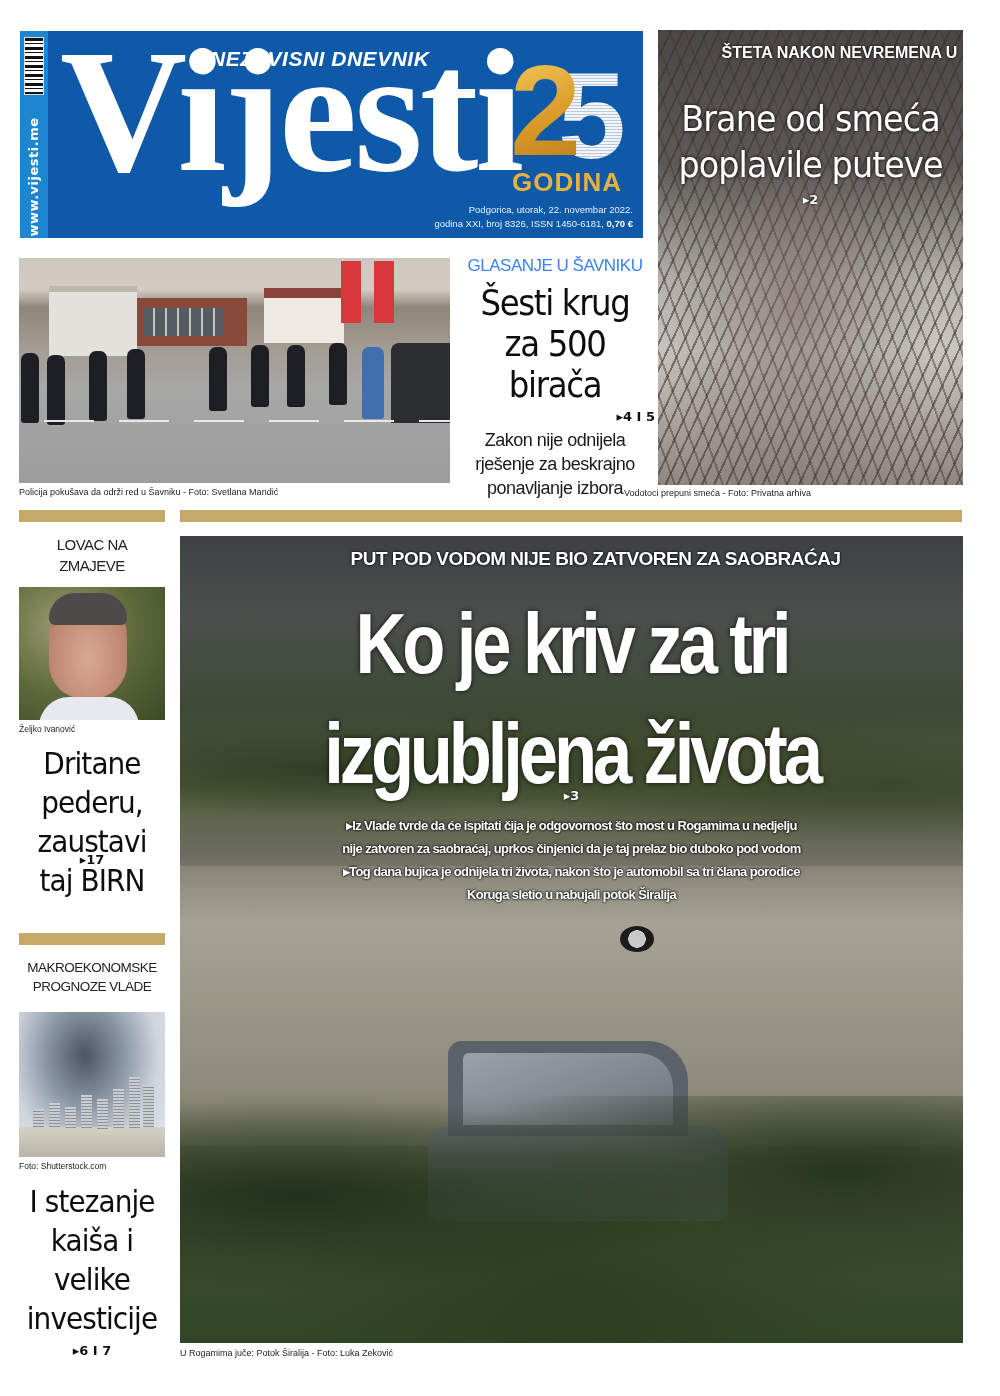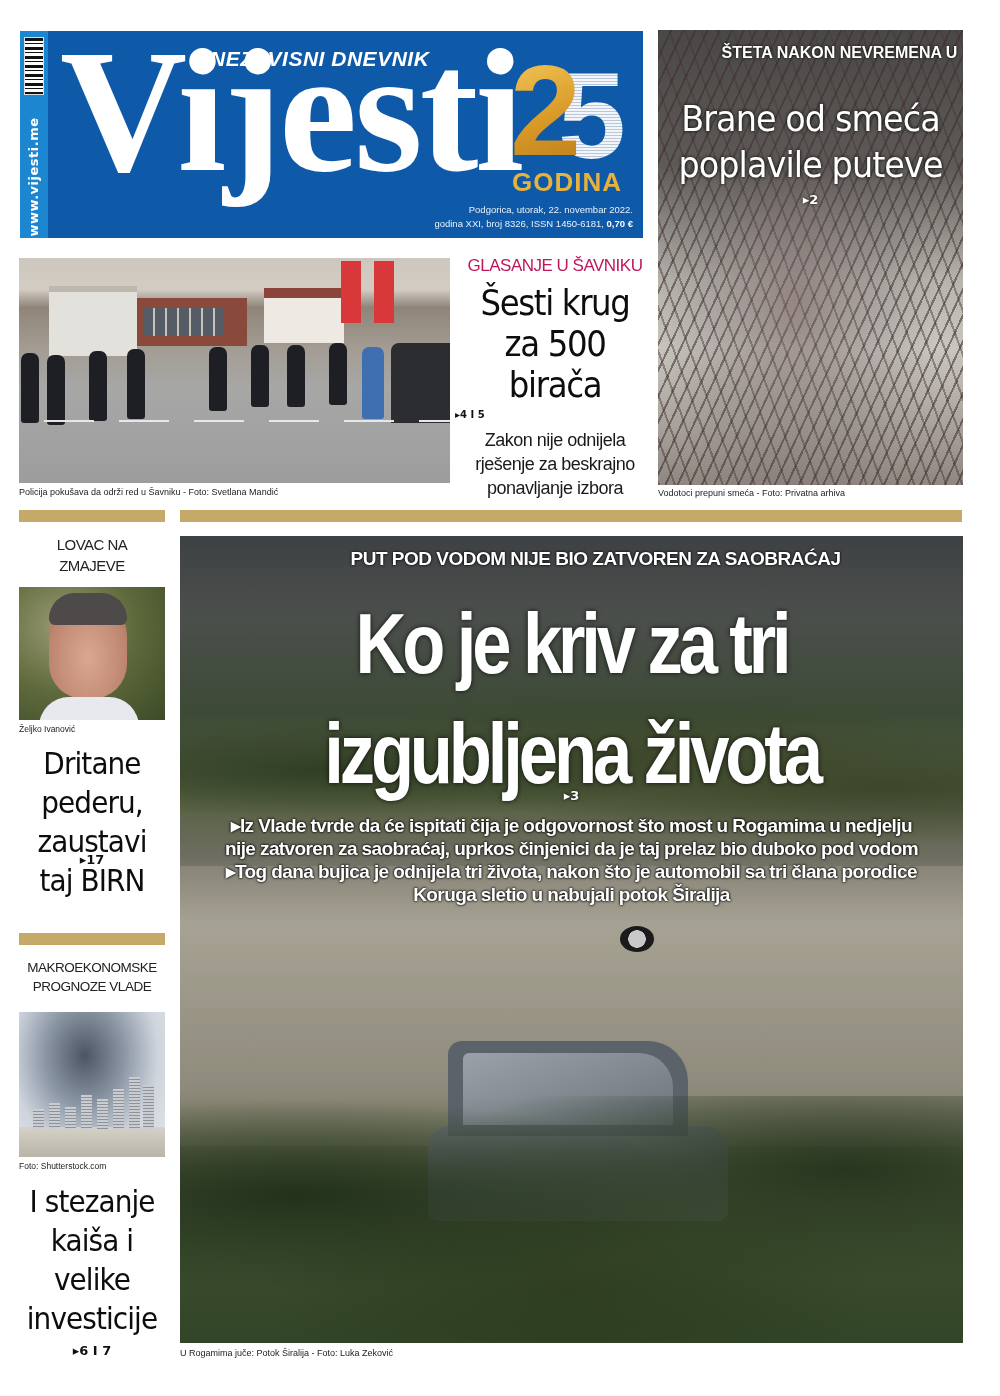--- a/index.html
+++ b/index.html
@@ -30,41 +30,41 @@
   .tr-story { left: 658px; top: 30px; width: 305px; height: 455px; overflow: hidden;
     background:
       radial-gradient(ellipse at 45% 60%, rgba(120,100,100,0.6) 0%, rgba(90,80,80,0.2) 35%, transparent 60%),
       repeating-linear-gradient(115deg, rgba(60,45,45,0.55) 0 2px, transparent 2px 11px),
       repeating-linear-gradient(70deg, rgba(70,55,50,0.45) 0 2px, transparent 2px 15px),
       linear-gradient(180deg, #4a4846 0%, #5d5a57 30%, #b7b4ae 55%, #c9c6c0 70%, #8f8680 100%); }
   .tr-kicker { left: 0; top: 12px; width: 305px; text-align: center; color: #fff; font-weight: bold; font-size: 16px; line-height: 21px; font-family: "Liberation Sans", sans-serif; text-shadow: 0 0 3px #000; margin-left: 29px; }
   .tr-title { left: 0; top: 66px; width: 305px; text-align: center; color: #fff; font-size: 36px; line-height: 46px; font-family: "DejaVu Sans", sans-serif; letter-spacing: -1px; text-shadow: 0 0 4px #000; transform: scaleX(0.93); }
   .tr-ref { left: 0; top: 162px; width: 305px; text-align: center; color: #fff; font-weight: bold; font-size: 13px; text-shadow: 0 0 3px #000; }
   .caption { font-family: "Liberation Sans", sans-serif; font-size: 9px; color: #222; }
-  .tr-caption { left: 658px; top: 488px; }
+  .tr-caption { left: 624px; top: 488px; }
 
   
   .police-photo { left: 19px; top: 258px; width: 431px; height: 225px; overflow: hidden;
     background: linear-gradient(180deg, #cdc7bf 0%, #d2ccc3 14%, #8f8478 22%, #a39c93 40%, #a7a7a6 58%, #9d9d9e 100%); }
   .bldg1 { left: 30px; top: 28px; width: 88px; height: 70px; background: #e3e1dc; border-top: 6px solid #bdb8af; }
   .bldg2 { left: 118px; top: 40px; width: 110px; height: 48px; background: #8a4a3b; }
   .bldg2-win { left: 6px; top: 10px; width: 80px; height: 28px; background: repeating-linear-gradient(90deg, #555c66 0 10px, #c7c2b8 10px 12px); }
   .bldg3 { left: 245px; top: 30px; width: 80px; height: 55px; background: #eeeae3; border-top: 10px solid #8c4339; }
   .flag1 { left: 322px; top: 3px; width: 20px; height: 62px; background: #d8383a; }
   .flag2 { left: 355px; top: 3px; width: 20px; height: 62px; background: #d8383a; }
   .van { left: 372px; top: 85px; width: 60px; height: 80px; background: #2b2d30; border-radius: 8px 0 0 0; }
   .officers { left: 0; top: 85px; width: 380px; height: 90px; }
   .officer { position: absolute; width: 18px; height: 70px; background: #1d1f24; border-radius: 7px 7px 3px 3px; }
   .man-blue { background: #3f6fb1; }
   .road-line { left: 0; top: 162px; width: 431px; height: 2px; background: repeating-linear-gradient(90deg, transparent 0 25px, #e7e7e7 25px 75px); }
   .police-caption { left: 19px; top: 487px; }
 
-  .sav-kicker { left: 455px; top: 256px; width: 200px; text-align: center; font-family: "Liberation Sans", sans-serif; font-size: 17px; color: #be185d; letter-spacing: -0.5px; }
+  .sav-kicker { left: 455px; top: 256px; width: 200px; text-align: center; font-family: "Liberation Sans", sans-serif; font-size: 17px; color: #3b82f6; letter-spacing: -0.5px; }
   .sav-title { left: 455px; top: 282px; width: 200px; text-align: center; font-family: "DejaVu Sans", sans-serif; font-size: 36px; line-height: 41px; color: #0d0d0d; letter-spacing: -1.5px; transform: scaleX(0.9); }
-  .sav-ref { left: 455px; top: 409px; width: 200px; text-align: left; font-weight: bold; font-size: 10px; }
+  .sav-ref { left: 455px; top: 409px; width: 200px; text-align: right; font-weight: bold; font-size: 13px; }
   .sav-deck { left: 455px; top: 428px; width: 200px; text-align: center; font-family: "Liberation Sans", sans-serif; font-size: 18px; line-height: 24px; color: #1a1a1a; letter-spacing: -0.5px; }
 
   
   .gold { background: #c4a968; height: 12px; }
   .gold1 { left: 19px; top: 510px; width: 146px; }
   .gold2 { left: 180px; top: 510px; width: 782px; }
   .gold3 { left: 19px; top: 933px; width: 146px; }
 
   
   .lc-kicker { left: 19px; width: 146px; text-align: center; font-family: "Liberation Sans", sans-serif; font-size: 15px; line-height: 21px; color: #222; letter-spacing: -0.5px; }
@@ -102,21 +102,21 @@
   .car-glass { left: 55px; top: 12px; width: 210px; height: 72px; background: linear-gradient(160deg, #9aa1a8, #6d747c); border-radius: 6px 34px 0 0; }
   .wheel { left: 440px; top: 390px; width: 34px; height: 26px; border-radius: 50%; background: radial-gradient(circle, #c9c9c9 0 40%, #1b1b1b 42% 100%); }
   .bushes { left: 0; top: 560px; width: 783px; height: 247px;
     background: radial-gradient(ellipse at 15% 40%, rgba(30,45,25,0.9) 0%, transparent 45%),
                 radial-gradient(ellipse at 50% 80%, rgba(45,60,30,0.85) 0%, transparent 55%),
                 radial-gradient(ellipse at 85% 30%, rgba(35,50,28,0.9) 0%, transparent 45%),
                 linear-gradient(180deg, transparent 0%, rgba(60,80,45,0.7) 60%, rgba(50,70,40,0.9) 100%); }
   .main-kicker { left: 180px; top: 548px; width: 783px; text-align: center; color: #fff; font-family: "Liberation Sans", sans-serif; font-weight: bold; font-size: 19px; letter-spacing: -0.5px; text-shadow: 0 0 3px #000, 0 0 1px #000; padding-left: 48px; }
   .main-title { left: 180px; top: 588px; width: 783px; text-align: center; color: #fff; font-family: "Liberation Sans", sans-serif; font-weight: bold; font-size: 86px; line-height: 110px; letter-spacing: -5px; text-shadow: 0 0 6px rgba(0,0,0,0.8); transform: scaleX(0.82); transform-origin: 50% 0; }
   .main-ref { left: 180px; top: 788px; width: 783px; text-align: center; color: #fff; font-weight: bold; font-size: 13px; text-shadow: 0 0 3px #000; }
-  .main-deck { left: 180px; top: 814px; width: 783px; text-align: center; color: #fff; font-family: "Liberation Sans", sans-serif; font-weight: bold; font-size: 19px; line-height: 23px; letter-spacing: -0.6px; text-shadow: 0 0 3px #000, 0 0 2px #000; }
+  .main-deck { left: 180px; top: 814px; width: 783px; text-align: center; color: #fff; font-family: "Liberation Sans", sans-serif; font-weight: bold; font-size: 13px; line-height: 23px; letter-spacing: -0.6px; text-shadow: 0 0 3px #000, 0 0 2px #000; }
   .main-caption { left: 180px; top: 1348px; }
 </style>
 </head>
 <body>
 
 <div class="abs masthead">
   <div class="abs mast-strip">
     <div class="abs barcode"></div>
   </div>
   <div class="abs site-url">www.vijesti.me</div>

